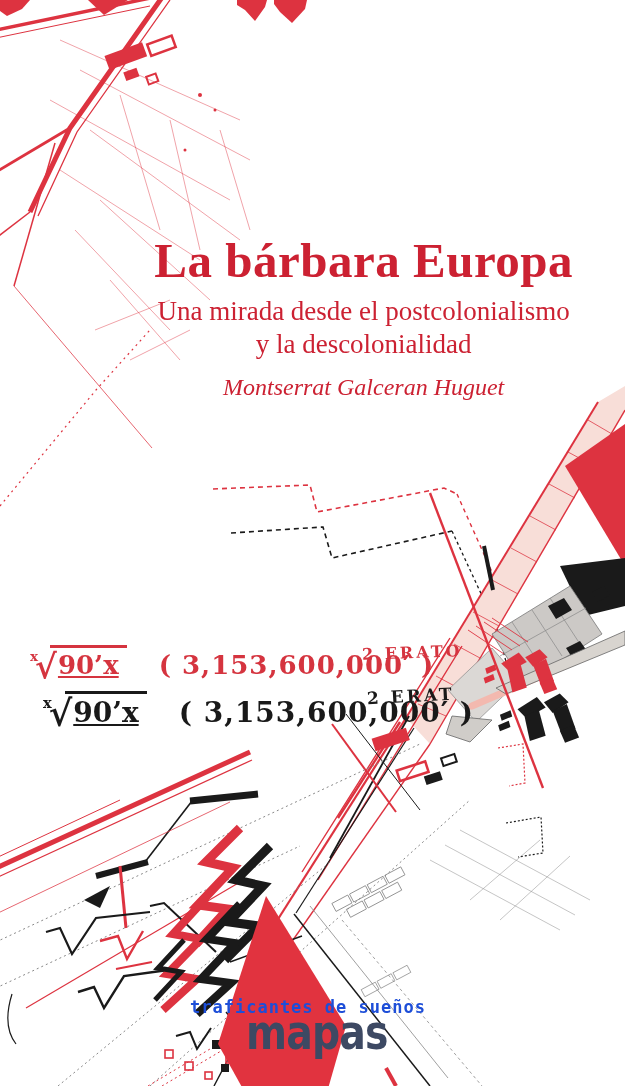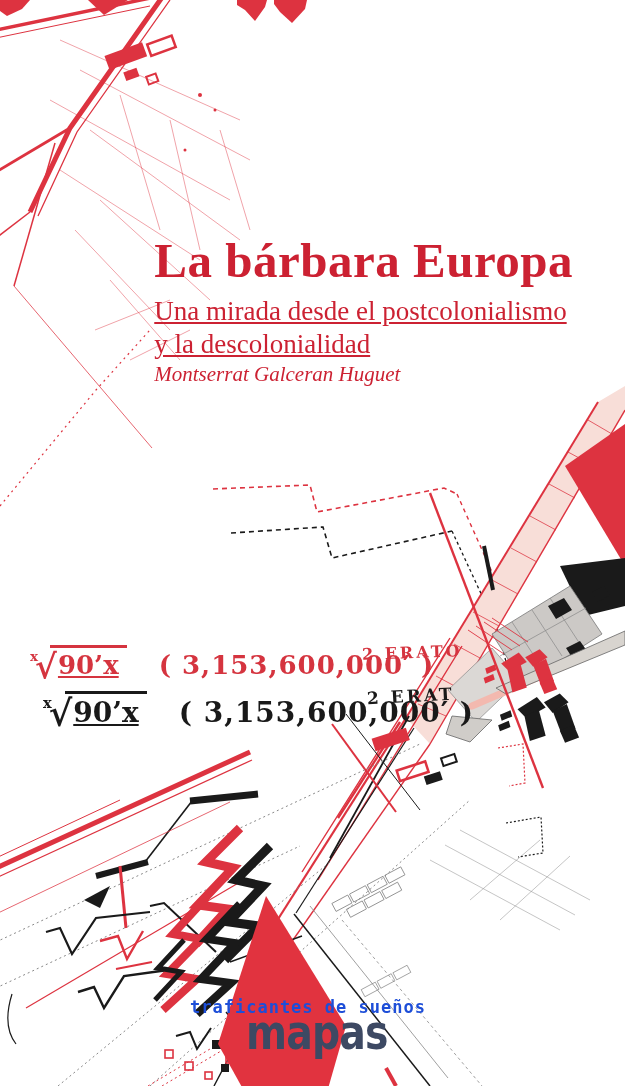--- a/index.html
+++ b/index.html
@@ -1,23 +1,23 @@
 <!DOCTYPE html>
 <html><head>
 <meta charset="utf-8">
 <style>
   html,body{margin:0;padding:0;background:#fff;}
   .cover{position:relative;width:625px;height:1086px;overflow:hidden;background:#ffffff;
          font-family:"Liberation Serif",serif;}
   .art{position:absolute;left:0;top:0;z-index:0;}
   
-  .title-block{position:absolute;top:236px;right:52px;z-index:2;text-align:left;color:#cc2132;}
+  .title-block{position:absolute;top:236px;right:52px;z-index:2;text-align:center;color:#cc2132;}
   .title-block h1{margin:0;font-size:49px;line-height:1.02;font-weight:bold;letter-spacing:.5px;}
-  .subtitle{margin-top:9px;font-size:27px;line-height:1.24;font-weight:normal;text-decoration:underline;}
-  .author{font-size:21px;font-style:italic;}
+  .subtitle{margin-top:9px;font-size:27px;line-height:1.24;font-weight:normal;}
+  .author{margin-top:12px;font-size:24px;font-style:italic;}
   
   .formula{position:absolute;z-index:2;font-family:"DejaVu Serif",serif;font-weight:bold;white-space:nowrap;}
   .formula .idx{font-size:.52em;vertical-align:.95em;margin-right:-3px;}
   .formula .rad{font-size:1.28em;vertical-align:-.12em;margin-right:-7px;}
   .formula .radicand{display:inline-block;border-top:3px solid currentColor;padding:2px 8px 0 8px;text-decoration:underline;}
   .formula .num{margin-left:32px;letter-spacing:1px;}
   .formula-red{left:30px;top:645px;font-size:26px;color:#d5343f;}
   .formula-black{left:43px;top:691px;font-size:28px;color:#191919;}
   .stamp{position:absolute;z-index:2;font-family:"DejaVu Serif",serif;font-weight:bold;white-space:nowrap;}
   .stamp-red{left:362px;top:643px;font-size:16px;letter-spacing:3px;color:#d5343f;transform:rotate(-2deg);}

